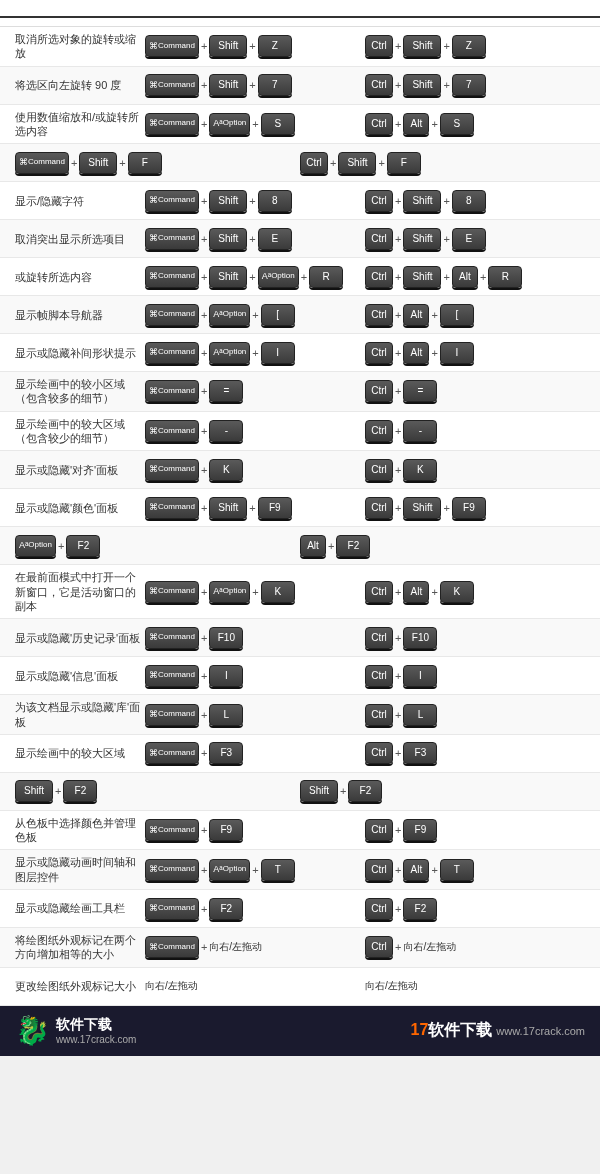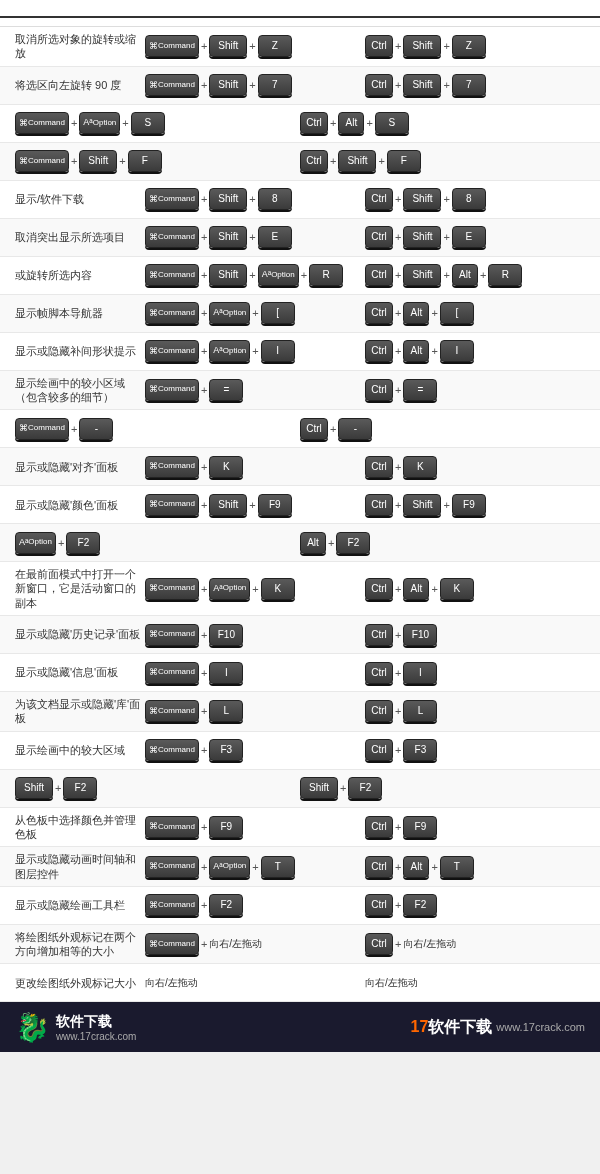--- a/index.html
+++ b/index.html
@@ -173,20 +173,21 @@
         </div>
         <div class="keys-win">
           <span class="key" style="min-width: 28px;">Ctrl</span>
           <span class="plus">+</span>
           <span class="key" style="min-width: 38px;">Shift</span>
           <span class="plus">+</span>
           <span class="key">7</span>
         </div>
       </div>
       <div class="shortcut-row">
+        <div class="action-text">使用数值缩放和/或旋转所选内容</div>
         <div class="keys-mac">
           <span class="key key-cmd" style="min-width: 46px; padding: 1px 3px; font-size: 8px;">
             <span style="font-size:9px;line-height:1">⌘</span>
             <br>
             <span style="font-size:8px">Command</span>
           </span>
           <span class="plus">+</span>
           <span class="key key-cmd" style="min-width: 40px; padding: 1px 3px; font-size: 8px;">
             <span style="font-size:9px">Aᵃ</span>
             <br>
@@ -217,21 +218,21 @@
         </div>
         <div class="keys-win">
           <span class="key" style="min-width: 28px;">Ctrl</span>
           <span class="plus">+</span>
           <span class="key" style="min-width: 38px;">Shift</span>
           <span class="plus">+</span>
           <span class="key">F</span>
         </div>
       </div>
       <div class="shortcut-row">
-        <div class="action-text">显示/软件下载</div>
+        <div class="action-text">显示/隐藏字符</div>
         <div class="keys-mac">
           <span class="key key-cmd" style="min-width: 46px; padding: 1px 3px; font-size: 8px;">
             <span style="font-size:9px;line-height:1">⌘</span>
             <br>
             <span style="font-size:8px">Command</span>
           </span>
           <span class="plus">+</span>
           <span class="key" style="min-width: 38px;">Shift</span>
           <span class="plus">+</span>
           <span class="key">8</span>
@@ -355,20 +356,21 @@
           <span class="plus">+</span>
           <span class="key">=</span>
         </div>
         <div class="keys-win">
           <span class="key" style="min-width: 28px;">Ctrl</span>
           <span class="plus">+</span>
           <span class="key">=</span>
         </div>
       </div>
       <div class="shortcut-row">
+        <div class="action-text">显示绘画中的较大区域（包含较少的细节）</div>
         <div class="keys-mac">
           <span class="key key-cmd" style="min-width: 46px; padding: 1px 3px; font-size: 8px;">
             <span style="font-size:9px;line-height:1">⌘</span>
             <br>
             <span style="font-size:8px">Command</span>
           </span>
           <span class="plus">+</span>
           <span class="key">-</span>
         </div>
         <div class="keys-win">

